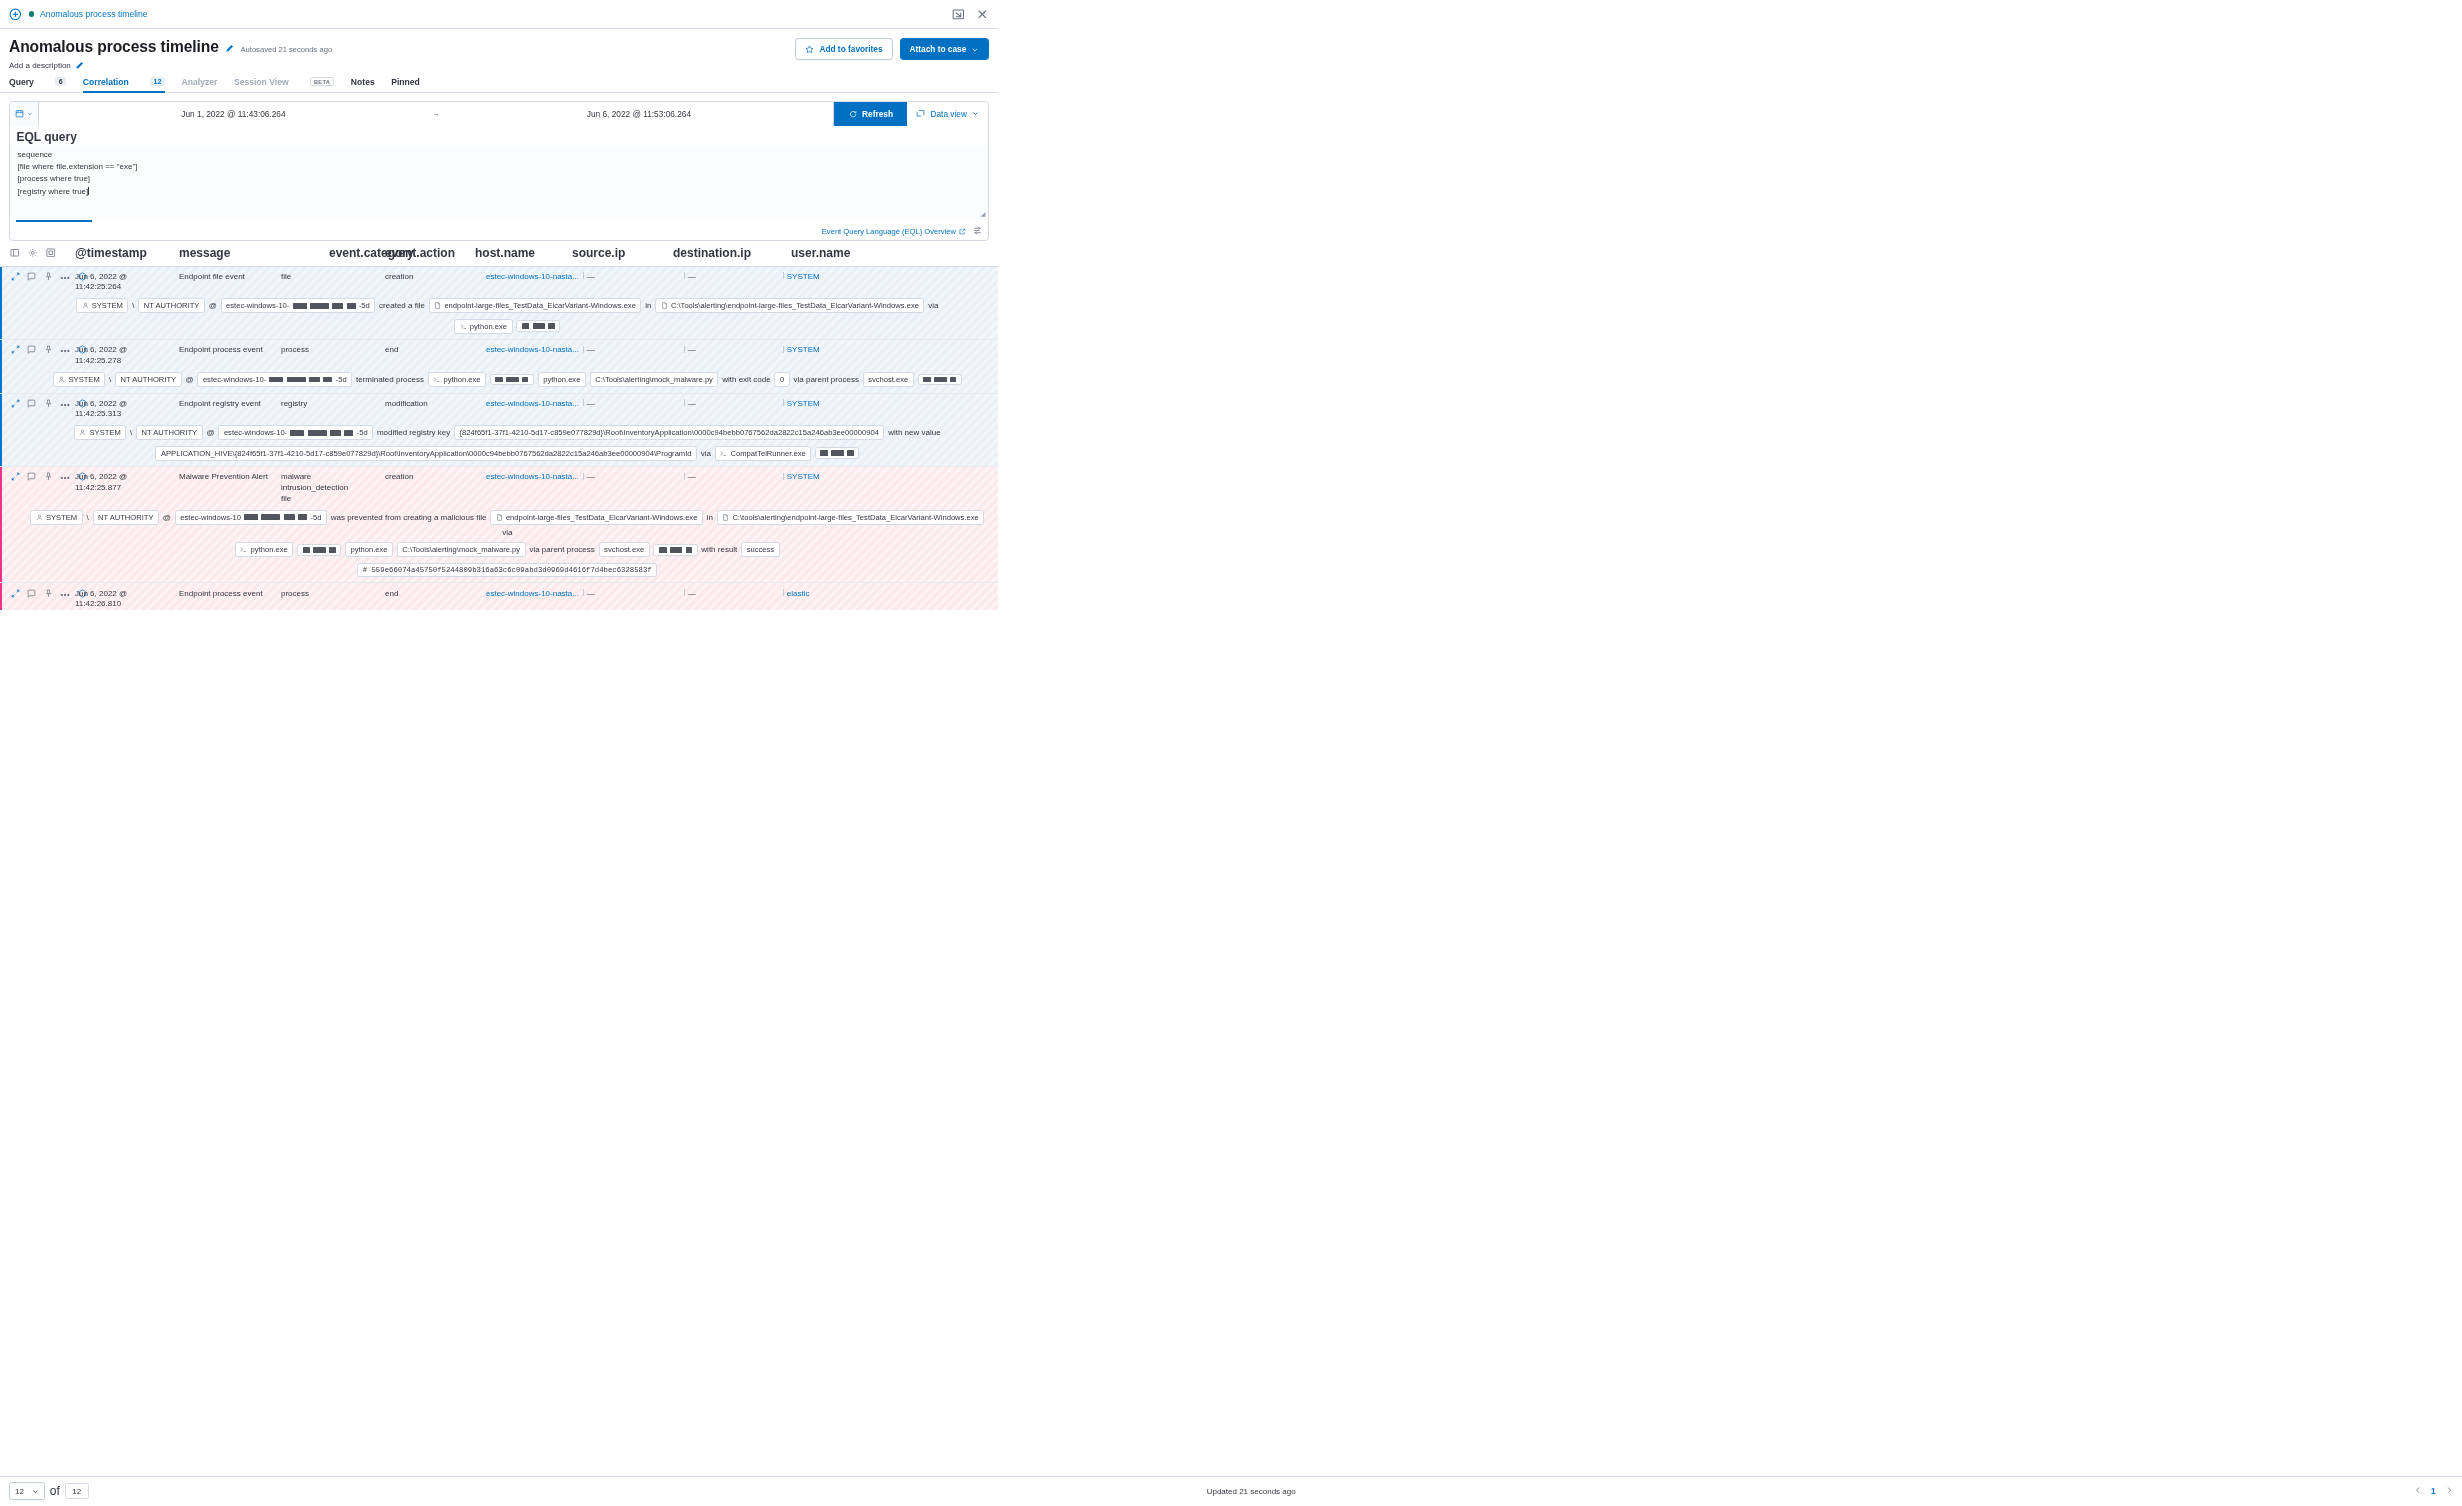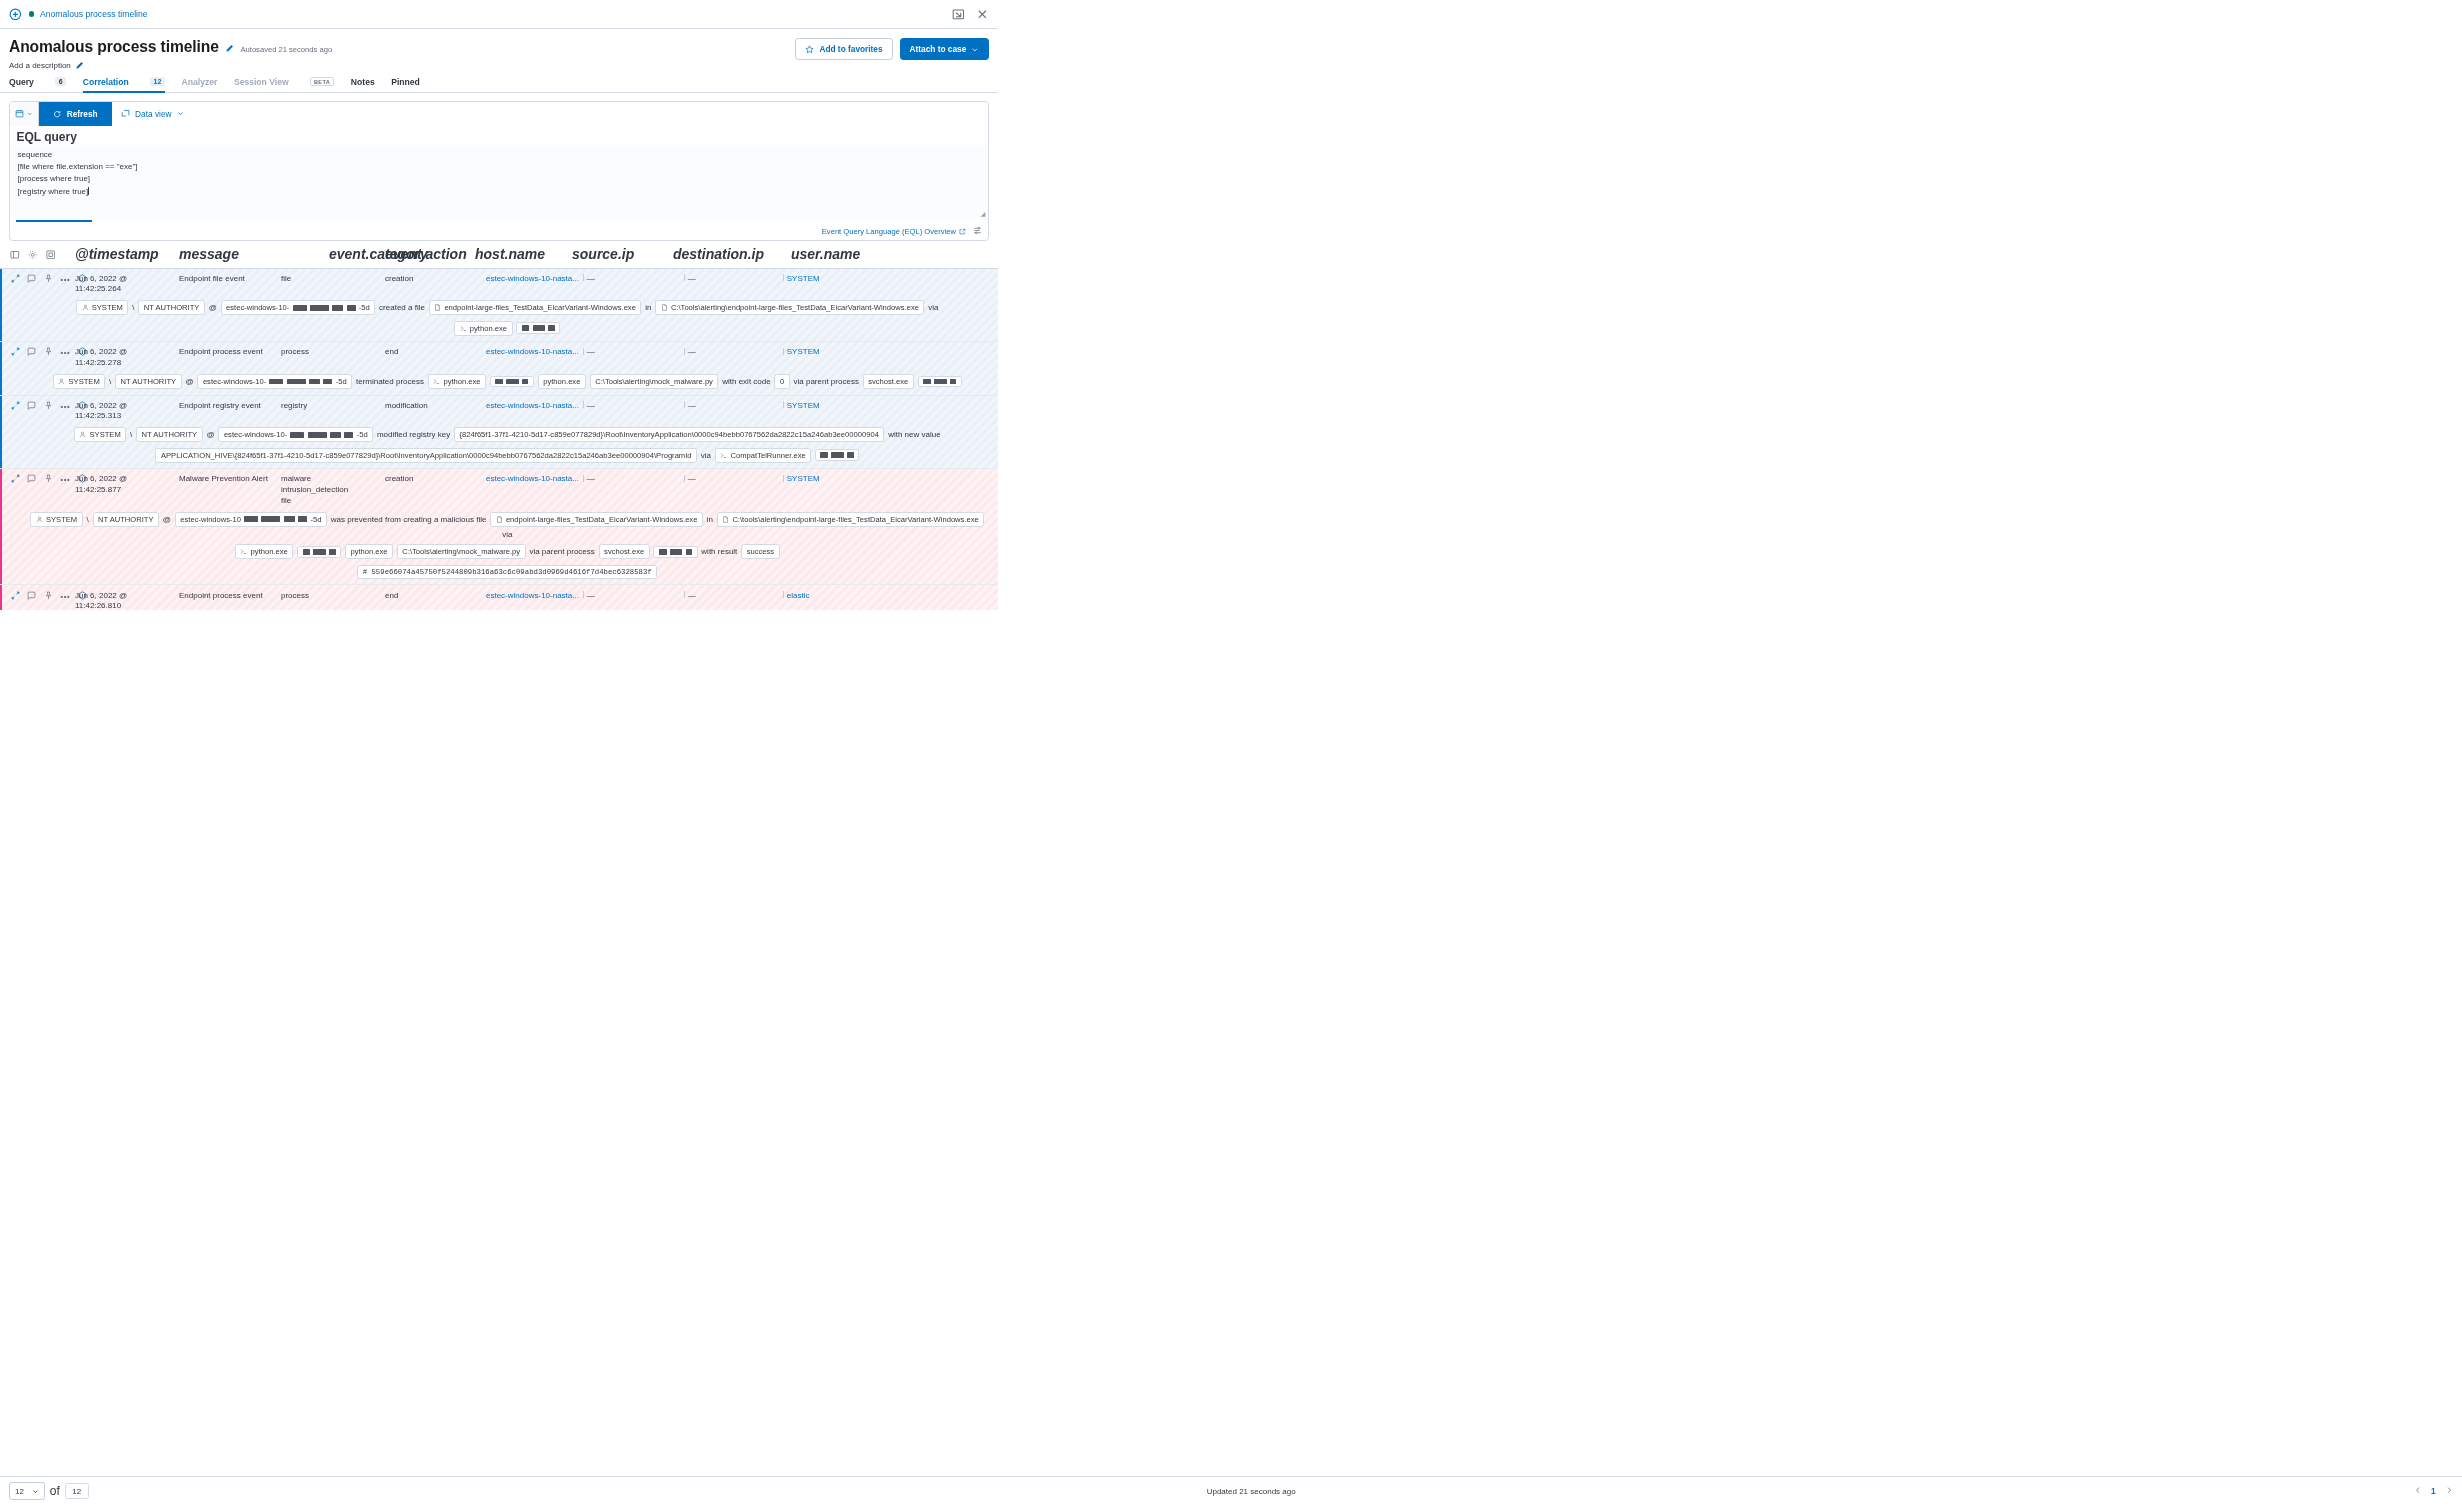--- a/index.html
+++ b/index.html
@@ -69,21 +69,21 @@
   .eql-box div { white-space: pre; }
   .caret-bar { display:inline-block; width:0.6px; height:8.3px; background:#343741; vertical-align:-1.3px; }
   .resize { position:absolute; right:2.5px; bottom:1.3px; color:#98a2b3; font-size:6.4px;}
   .eql-underline { height:1.9px; background:#0071c2; width:76px; margin-left:6.4px; }
   .eql-footer { display:flex; align-items:center; justify-content:flex-end; gap:6.4px;
                 padding: 3.8px 6.4px; font-size: 7.6px; }
   .eql-link { color:#0071c2; cursor:pointer; display:flex; align-items:center; gap:3.2px;}
 
   
   .thead { display:flex; align-items:flex-end; padding: 5.1px 0 5.1px 0; border-bottom:0.6px solid #d3dae6;
-           font-size: 14px; font-weight: 700; color:#343741;font-style:italic; }
+           font-size: 12px; font-weight: 700; color:#343741; }
   .ticons { width: 75px; display:flex; align-items:center; gap:8.3px; padding-left:10.2px; color:#69707d;}
   .th { flex: 0 0 auto; }
   .th-ts   { width: 104px; }
   .th-msg  { width: 102px; }
   .th-cat  { width: 104px; padding-left: 48px; }
   .th-act  { width: 90px; }
   .th-host { width: 97px; }
   .th-sip  { width: 101px; }
   .th-dip  { width: 118px; }
   .th-user { width: 95px; }
@@ -224,20 +224,25 @@
 <div class="qpanel">
   <div class="daterow">
     <div class="dpick">
       <svg width="9" height="9" viewBox="0 0 16 16" fill="none" stroke="currentColor" stroke-width="1.3">
         <rect x="2" y="3" width="12" height="11" rx="1"></rect>
           <path d="M2 6.5h12M5.5 2v2.5M10.5 2v2.5"></path>
         </svg>
       <svg width="5.7" height="5.7" viewBox="0 0 16 16" fill="none" stroke="currentColor" stroke-width="2">
           <path d="M3.5 6l4.5 4.5L12.5 6"></path>
         </svg>
+    </div>
+    <div class="dates">
+      <div class="dcell">Jun 1, 2022 @ 11:43:06.264</div>
+      <div class="arrow">→</div>
+      <div class="dcell">Jun 6, 2022 @ 11:53:06.264</div>
     </div>
     <div class="refresh">
       <svg width="8.3" height="8.3" viewBox="0 0 16 16" fill="none" stroke="currentColor" stroke-width="1.5">
         <path d="M13.2 8a5.2 5.2 0 1 1-1.6-3.7"></path>
           <path d="M13.4 2.2v3.1h-3.1"></path>
         </svg>
       <span>Refresh</span>
     </div>
     <div class="dataview">
       <svg width="9" height="9" viewBox="0 0 16 16" fill="none" stroke="currentColor" stroke-width="1.3">

